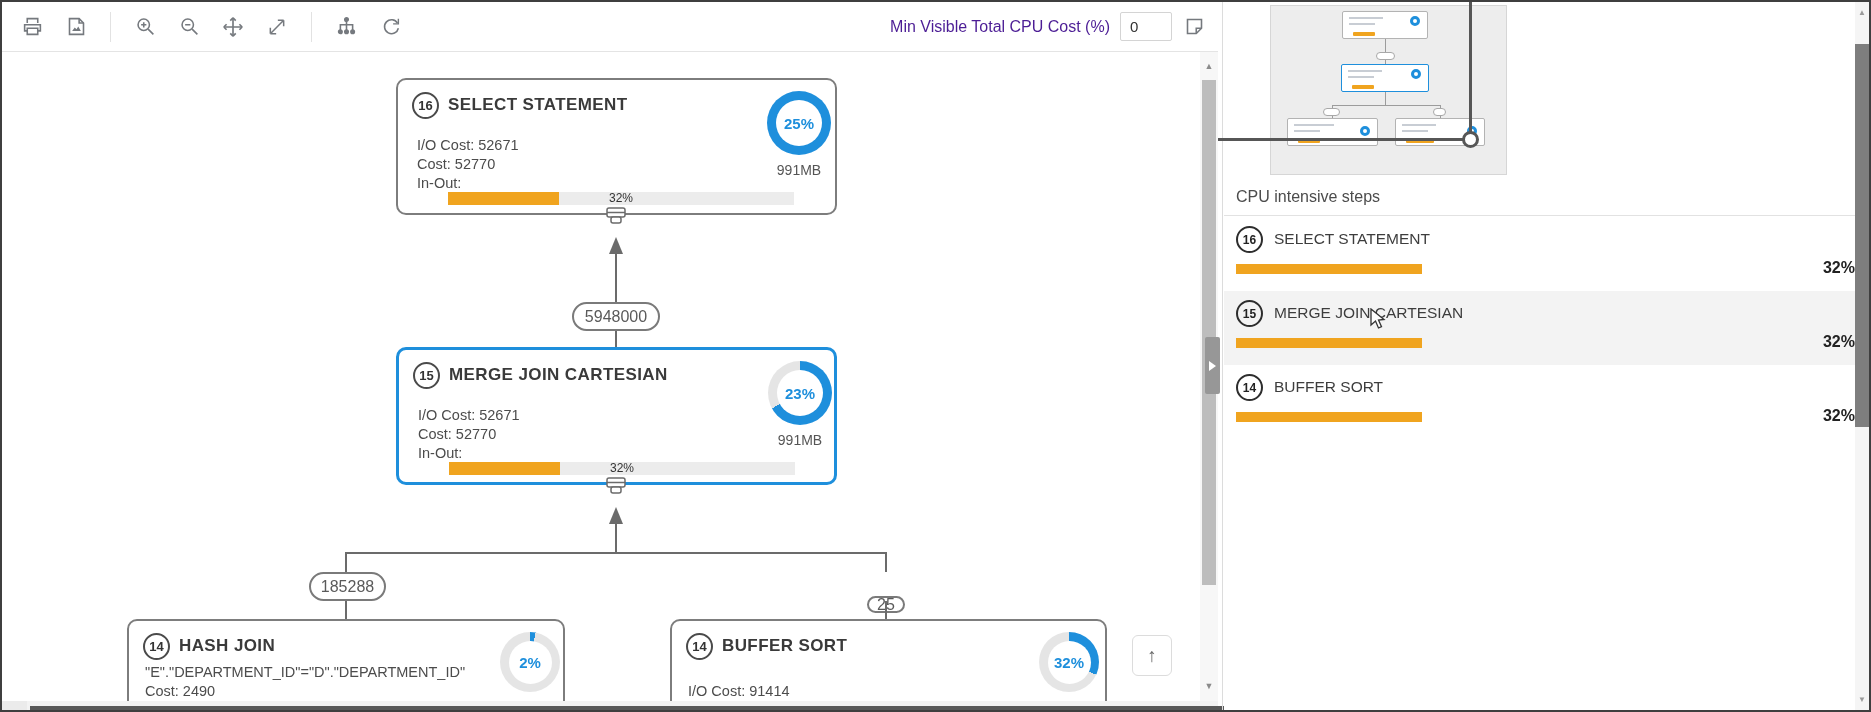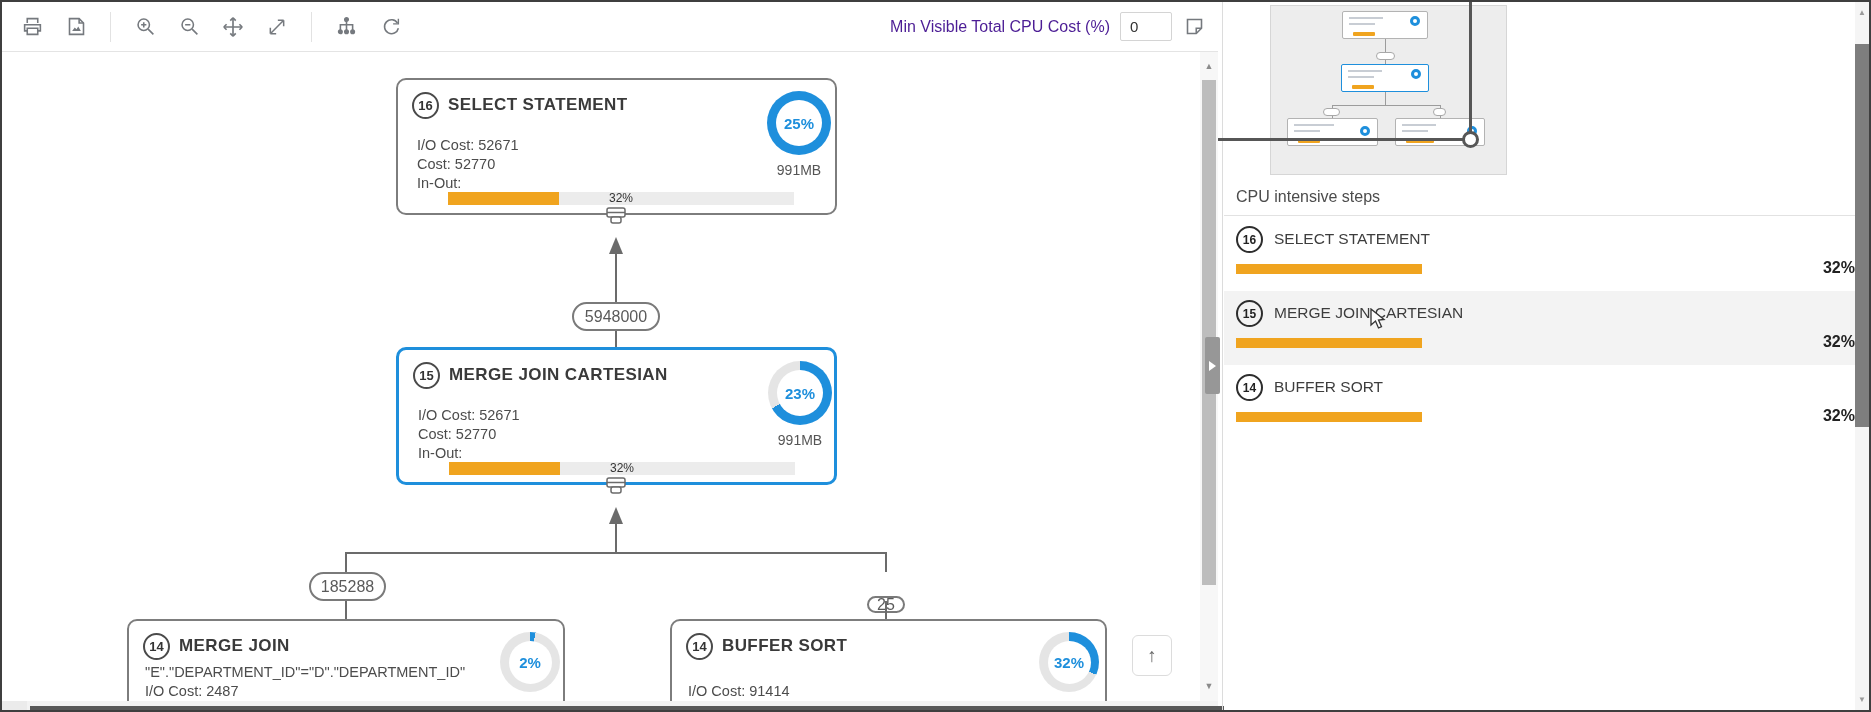--- a/index.html
+++ b/index.html
@@ -238,24 +238,23 @@
       <div class="metric" style="left:361px; top:82px; width:80px;">991MB</div>
     </div>
     <svg class="connector" style="left:603px; top:425px;" viewBox="0 0 22 18">
       <rect x="2" y="1" width="18" height="9" rx="2" fill="#fff" stroke="#6b6b6b" stroke-width="1.5"></rect>
       <line x1="2" y1="5.5" x2="20" y2="5.5" stroke="#6b6b6b" stroke-width="1.5"></line>
       <rect x="6" y="10" width="10" height="6" rx="2" fill="#fff" stroke="#6b6b6b" stroke-width="1.5"></rect>
     </svg>
 
     <div class="node" style="left:125px; top:567px; width:438px; height:145px;">
       <span class="badge">14</span>
-      <span class="ntitle">MERGE JOIN</span>
+      <span class="ntitle">HASH JOIN</span>
       <div class="ndetails" style="left:16px; top:42px;">
         <div>"E"."DEPARTMENT_ID"="D"."DEPARTMENT_ID"</div>
-        <div>I/O Cost: 2487</div>
         <div>Cost: 2490</div>
       </div>
       <div class="donut" style="left: 371px; top: 11px; width: 60px; height: 60px; background: conic-gradient(rgb(30, 143, 220) 3%, rgb(229, 229, 229) 0deg);">
         <span class="hole" style="width:43px; height:43px;"></span>
         <span class="dlabel">2%</span>
       </div>
       <div class="metric" style="left:361px; top:78px; width:80px;">26MB</div>
     </div>
 
     <div class="node" style="left:668px; top:567px; width:437px; height:145px;">

